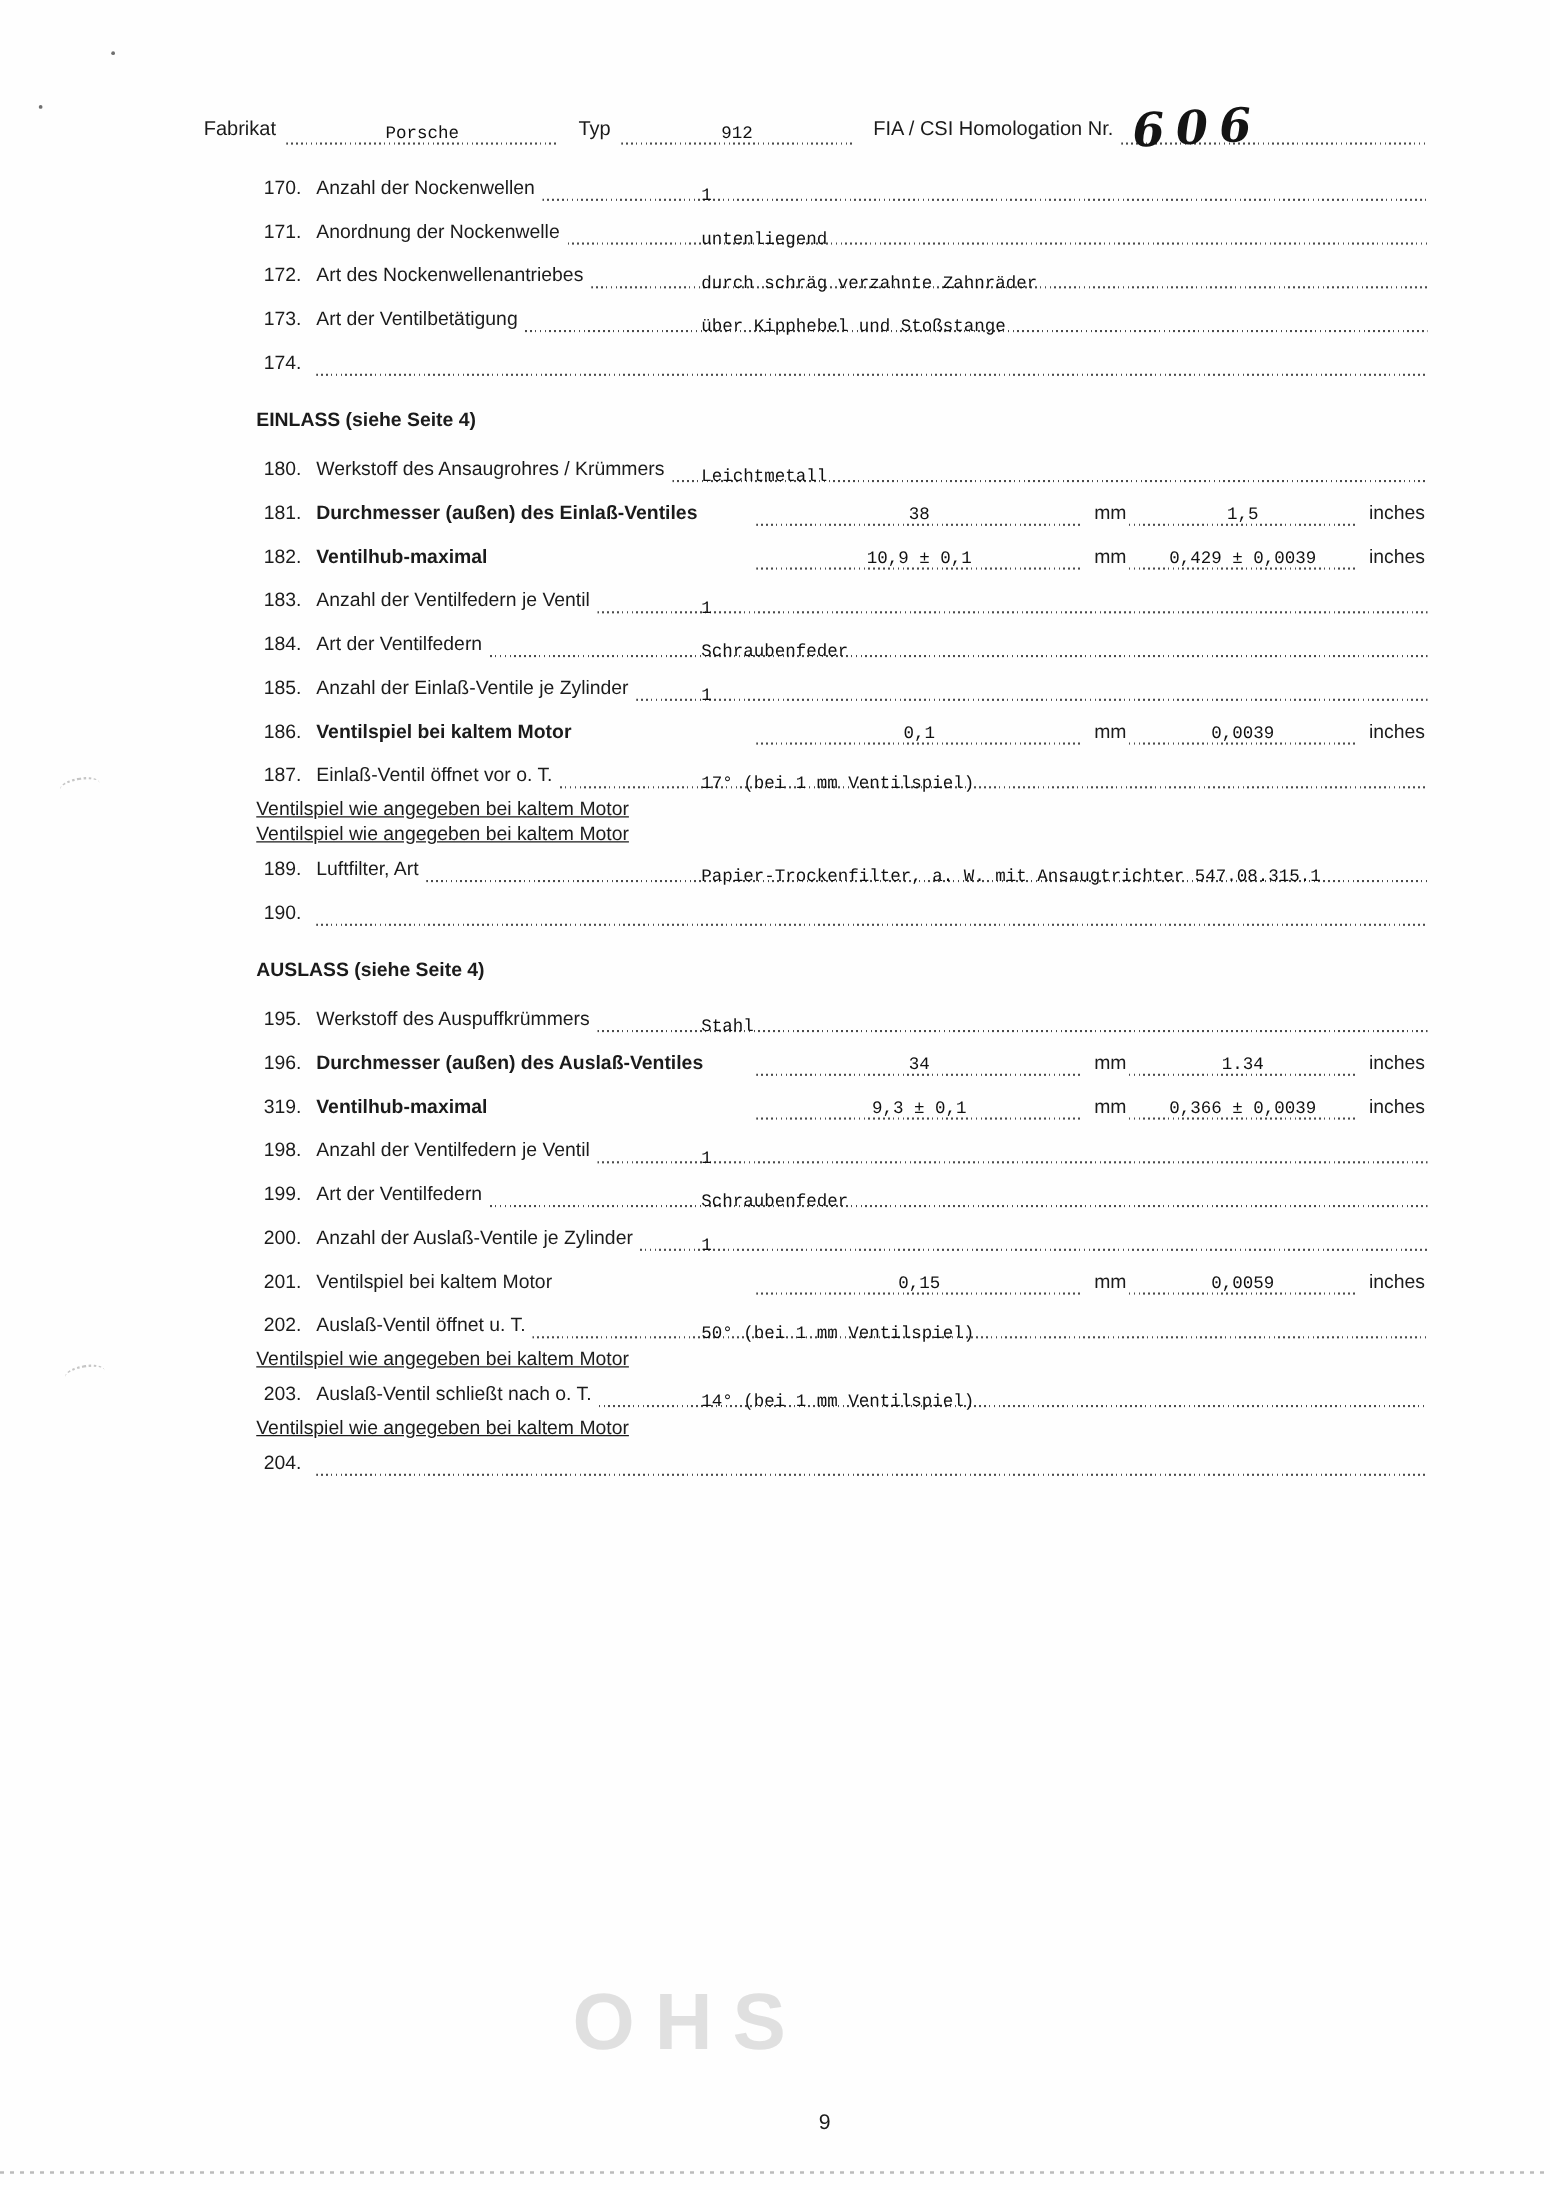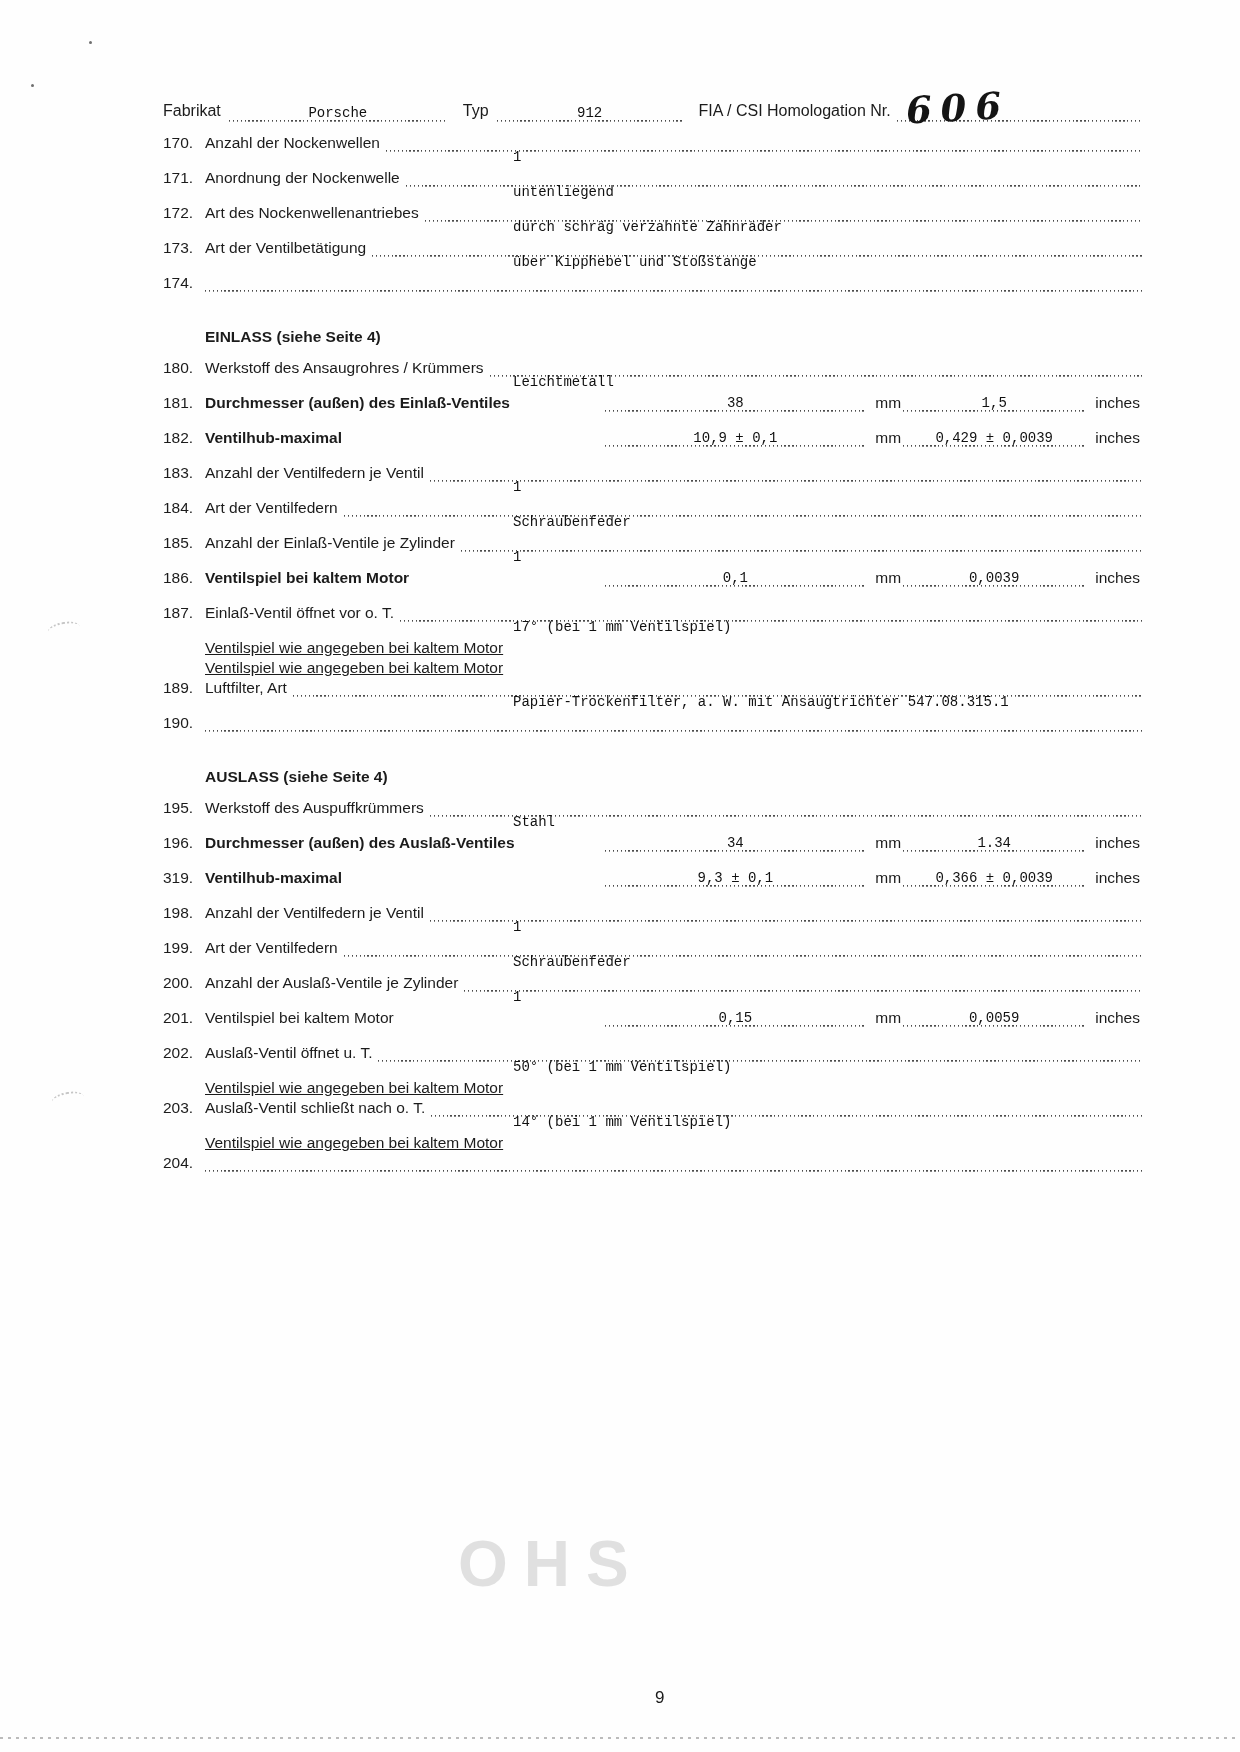--- a/index.html
+++ b/index.html
@@ -15,21 +15,21 @@
   .dotted {
     background-image: repeating-linear-gradient(90deg, #4a4a4a 0 1.3px, transparent 1.3px 3.9px);
     background-size:100% 1.7px;
     background-position:0 100%;
     background-repeat:no-repeat;
   }
 
   .content { position:absolute; left:163px; width:979px; top:88px; }
 
   
-  .form-header { display:flex; align-items:flex-end; height:34px; font-size:16px; }
+  .form-header { display:flex; align-items:center; height:34px; font-size:16px; }
   .h-label { white-space:nowrap; padding-bottom:2px; }
   .h-fill { height:22px; display:flex; justify-content:center; align-items:flex-end; }
   .fill-fabrikat { width:218px; margin-left:8px; }
   .fill-typ { width:186px; margin-left:8px; }
   .lbl-typ { margin-left:16px; }
   .lbl-hom { margin-left:16px; }
   .fill-nr { flex:1; margin-left:6px; justify-content:flex-start; }
   .typed {
     font-family:"Liberation Mono", monospace;
     font-size:14px; color:#101010; white-space:nowrap;
@@ -47,36 +47,36 @@
   .motor-heading { margin-top:40px; height:30px; font-size:15.5px; display:flex; align-items:baseline; }
   .motor-title { font-weight:bold; font-size:21px; letter-spacing:.5px; margin-right:8px; }
 
   
   #rows { margin-top:12px; }
   .section-heading {
     font-weight:bold; font-size:15.5px;
     margin:16px 0 10px 42px; height:24px;
     display:flex; align-items:center;
   }
-  .row { position:relative; display:flex; align-items:flex-start; height:35px; font-size:15.5px; }
+  .row { position:relative; display:flex; align-items:center; height:35px; font-size:15.5px;margin-left:48px; }
   .num { width:42px; flex:none; padding-bottom:1px; }
   .label { white-space:nowrap; padding:0 6px 1px 0; }
   .bold { font-weight:bold; }
   .leader { flex:1; height:18px; }
   .value-abs { position:absolute; left:350px; bottom:3px; }
   .spacer { flex:1; height:1px; }
   .cell { height:18px; display:flex; justify-content:center; align-items:flex-end; }
   .c1 { width:260px; }
   .c2 { width:182px; }
   .unit { flex:none; padding:0 2px 1px 10px; white-space:nowrap; }
   .note { margin:-2px 0 0 42px; height:22px; font-size:15.5px; display:flex; align-items:center;text-decoration:underline; }
 
   
   .watermark {
-    position:absolute; left:458px; top:1527px;
+    position:absolute; left:458px; top:1580px;
     font-size:64px; font-weight:bold; letter-spacing:16px;
     color:#c9c9c9; opacity:.55;
   }
   .pagenum { position:absolute; left:655px; top:1688px; font-size:17px; }
   .bottom-line {
     position:absolute; left:0; right:0; top:1737px; height:2px; opacity:.6;
     background-image: repeating-linear-gradient(90deg, #8f8f8f 0 3px, transparent 3px 8px);
   }
   .margin-mark {
     position:absolute; width:32px; height:12px;

